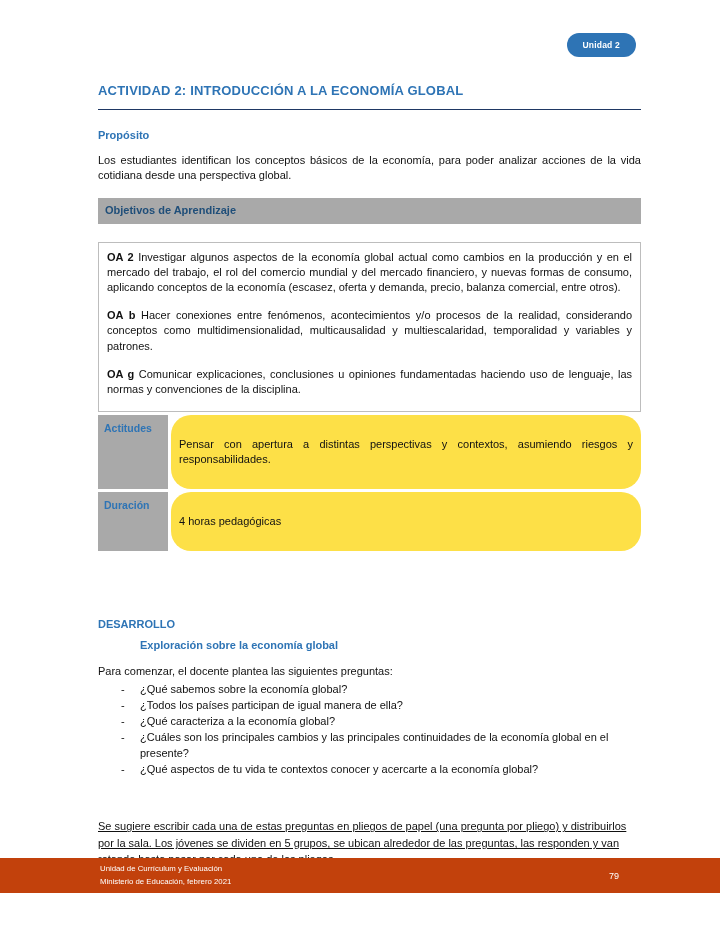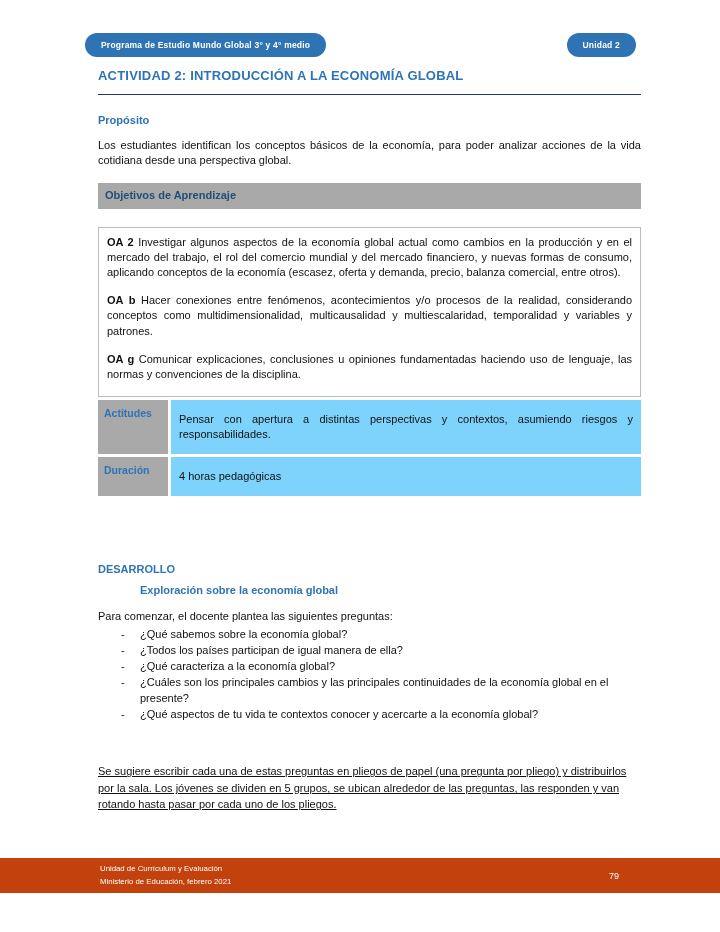--- a/index.html
+++ b/index.html
@@ -21,21 +21,21 @@
     background:#2e74b5; color:#fff;
     font-size:8.5px; font-weight:bold;
     padding:7px 16px; border-radius:13px;
     white-space:nowrap; letter-spacing:.2px;
   }
   .pill-left { left:85px; }
   .pill-right { right:84px; }
 
   
   .content {
-    position:absolute; left:98px; top:67px; width:543px;
+    position:absolute; left:98px; top:82px; width:543px;
     font-size:11px; line-height:1.4;
   }
   .activity-title {
     color:#2e74b5; font-size:13px; font-weight:bold;
     letter-spacing:.2px;
     padding-bottom:9px; border-bottom:1.5px solid #1f3864;
   }
   .h-blue {
     color:#2e74b5; font-size:11px; font-weight:bold;
   }
@@ -57,22 +57,22 @@
   }
   .oa-item { margin-bottom:13px; line-height:1.38; }
   .kv-row { display:flex; gap:3px; margin-top:3px; }
   .kv-label {
     flex:0 0 70px;
     background:#a9a9a9; color:#2e74b5;
     font-weight:bold; font-size:10.5px;
     padding:6px 6px;
   }
   .kv-value {
-    flex:1; background:#7dd3fc;
-    padding:12px 8px; text-align:justify; line-height:1.35;
+    flex:1; background:#fde047;
+    padding:22px 8px; text-align:justify; line-height:1.35;border-radius:20px;
   }
 
   
   .desarrollo-h { margin-top:66px; }
   .sub-h { margin-top:6px; margin-left:42px; }
   .intro { margin-top:11px; }
   .questions { list-style:none; margin:2px 0 0 22px; }
   .questions li { position:relative; padding-left:20px; line-height:1.45; }
   .questions li::before { content:"-"; position:absolute; left:1px; }
   .closing { margin-top:41px; line-height:1.5; text-align:left;text-decoration:underline; }
@@ -85,21 +85,20 @@
     padding:0 101px 0 100px;
   }
   .footer-lines { font-size:7.8px; line-height:1.6; }
   .footer-page { font-size:9px; }
 </style>
 </head>
 <body>
 
 <div class="page">
 
-  <div class="pill pill-left">Programa de Estudio Mundo Global 3° y 4° medio</div>
   <div class="pill pill-right">Unidad 2</div>
 
   <div class="content">
 
     <h1 class="activity-title">ACTIVIDAD 2: INTRODUCCIÓN A LA ECONOMÍA GLOBAL</h1>
 
     <h2 class="h-blue proposito-h">Propósito</h2>
     <p class="para">Los estudiantes identifican los conceptos básicos de la economía, para poder analizar acciones de la vida cotidiana desde una perspectiva global.</p>
 
     <section class="oa-table">

